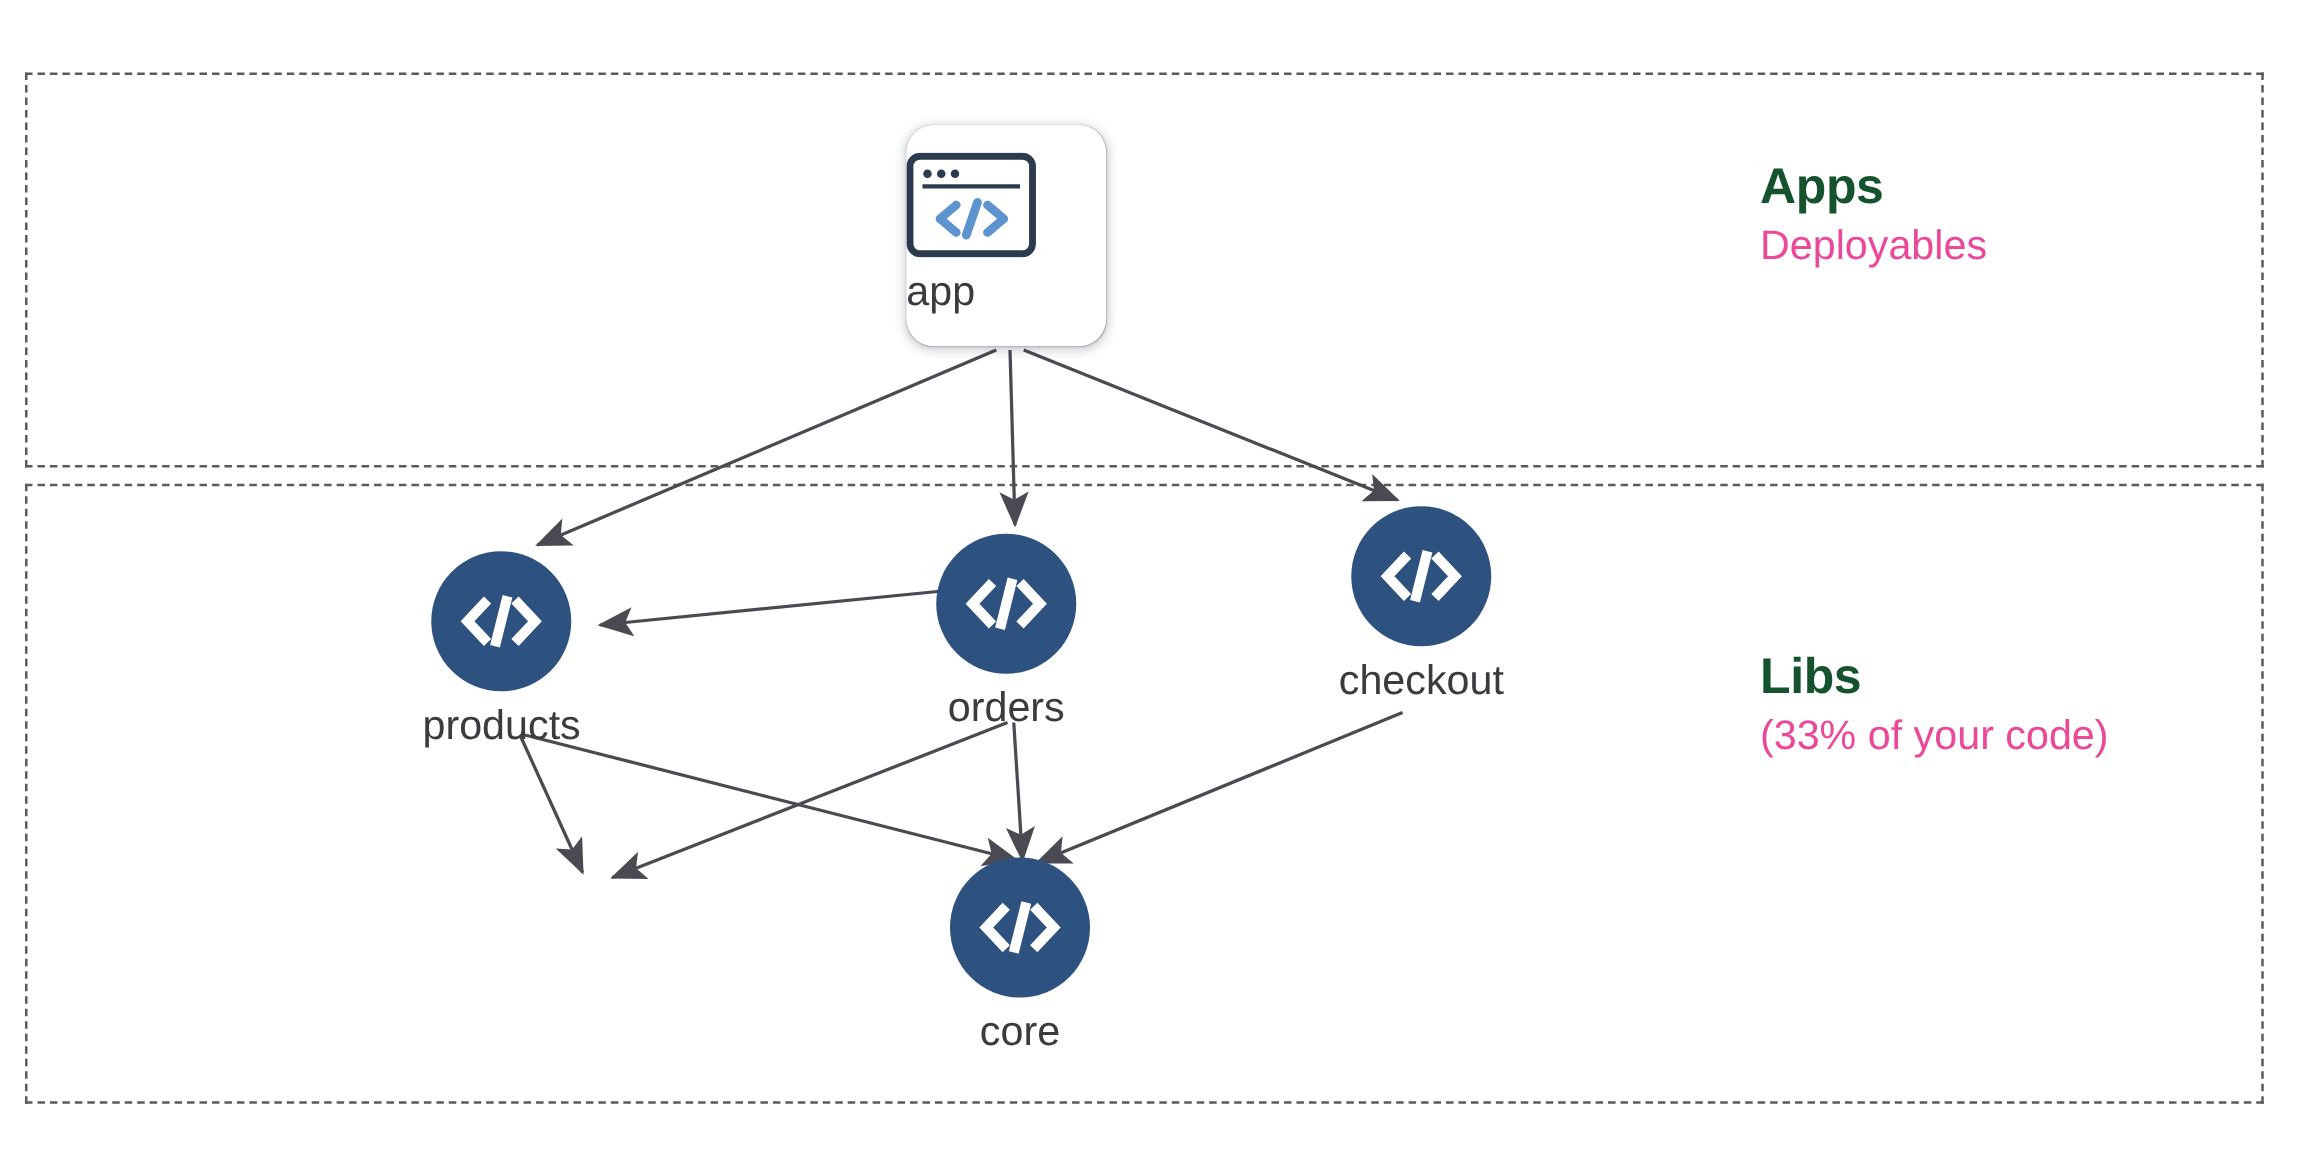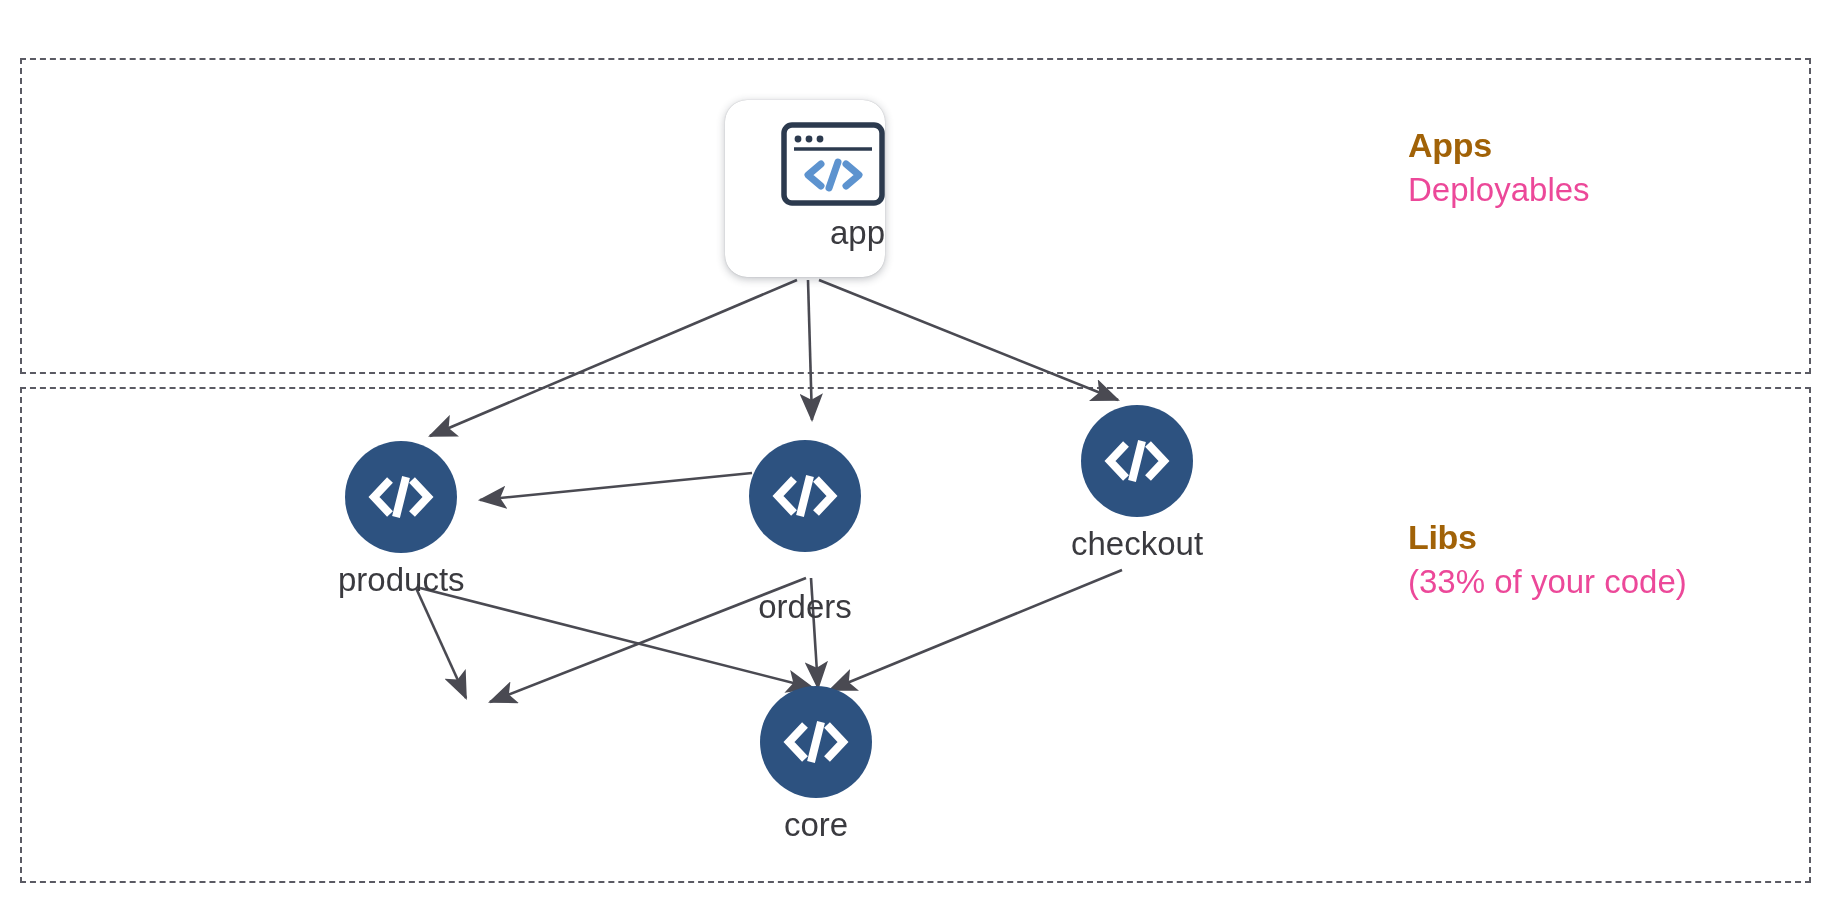--- a/index.html
+++ b/index.html
@@ -32,25 +32,25 @@
   }
   #zone-apps { left: 20px;  top: 58px;  width: 1791px; height: 316px; }
   #zone-libs { left: 20px;  top: 387px; width: 1791px; height: 496px; }
 
   
   .zone-legend {
     position: absolute;
     color: #3d3d42;
   }
   .zone-legend .zl-title {
-    font-size: 34px;
+    font-size: 40px;
     font-weight: bold;
     line-height: 1.05;
     letter-spacing: -0.3px;
-    color: #a16207;
+    color: #14532d;
   }
   .zone-legend .zl-sub {
     font-size: 33px;
     font-weight: normal;
     line-height: 1.2;
     margin-top: 6px;
     color: #ec4899;
   }
   #legend-apps { left: 1408px; top: 128px; }
   #legend-libs { left: 1408px; top: 520px; }
@@ -67,21 +67,21 @@
   
   .app-node {
     position: absolute;
     width: 160px;
     height: 177px;
     border-radius: 22px;
     background: #ffffff;
     box-shadow: 0 2px 9px rgba(40,45,60,0.30), 0 0 1px rgba(40,45,60,0.35);
     display: flex;
     flex-direction: column;
-    align-items: flex-end;
+    align-items: flex-start;
     justify-content: flex-start;
     padding-top: 22px;
   }
   #node-app { left: 725px; top: 100px; }
   .app-node .app-glyph {
     width: 104px;
     height: 84px;
   }
   .app-node .app-label {
     margin-top: 10px;
@@ -110,21 +110,21 @@
   .lib-circle svg { width: 74px; height: 74px; display:block; }
   .lib-label {
     margin-top: 8px;
     font-size: 33px;
     color: #3a3a3f;
     white-space: nowrap;
     line-height: 1.15;
   }
 
   #node-products { left: 338px;  top: 441px; }
-  #node-orders   { left: 749px;  top: 440px; gap: 28px; }
+  #node-orders   { left: 749px;  top: 427px; }
   #node-checkout { left: 1071px; top: 405px; }
   #node-shared   { left: 415px;  top: 705px; }
   #node-core     { left: 760px;  top: 686px; }
 </style>
 </head>
 <body>
 
 <div id="stage">
 
   <div class="zone" id="zone-apps"></div>

